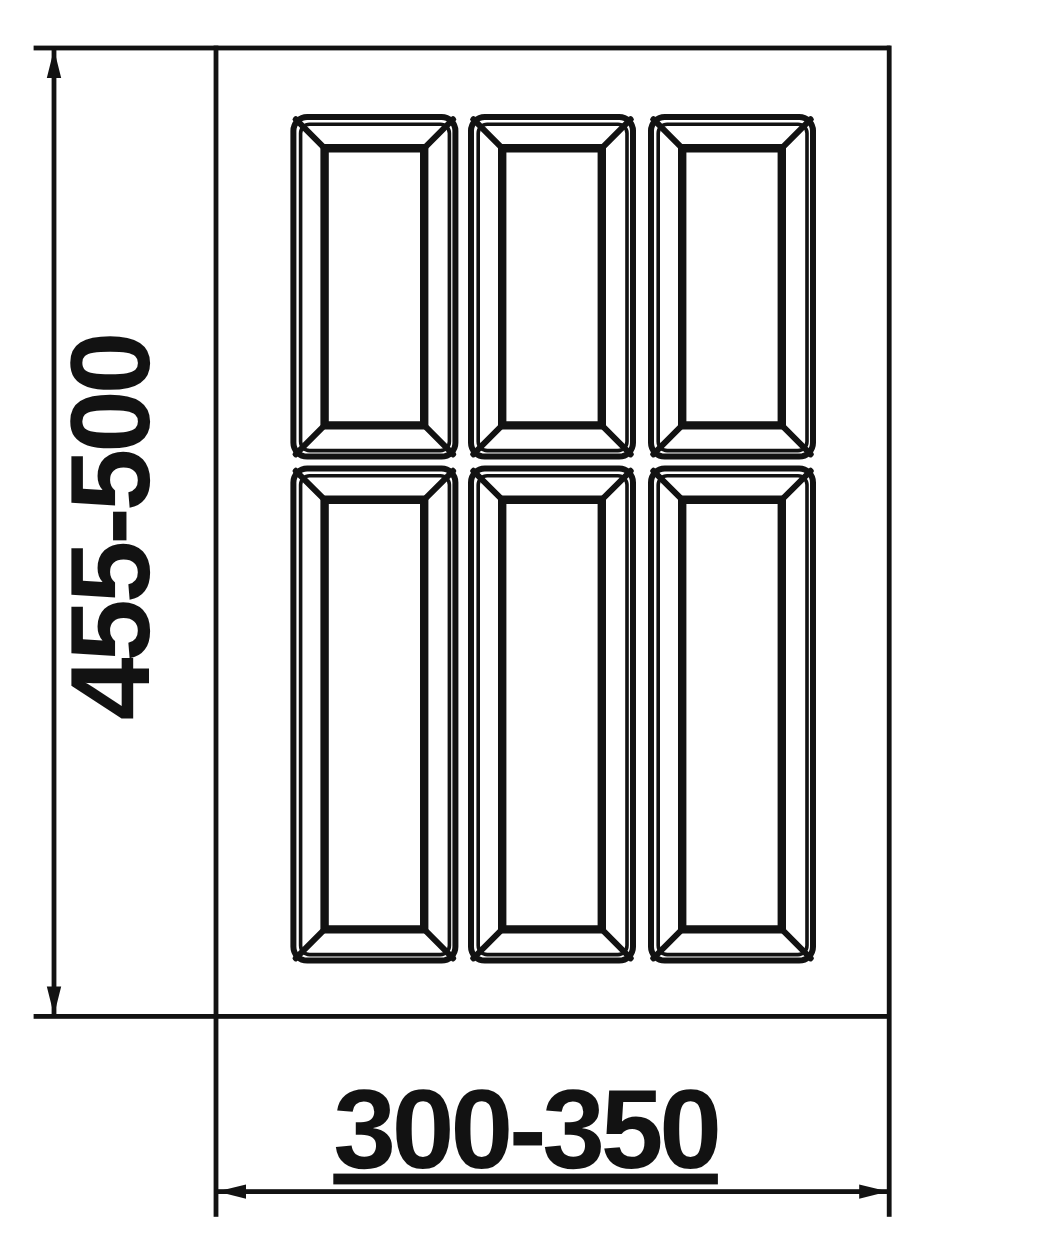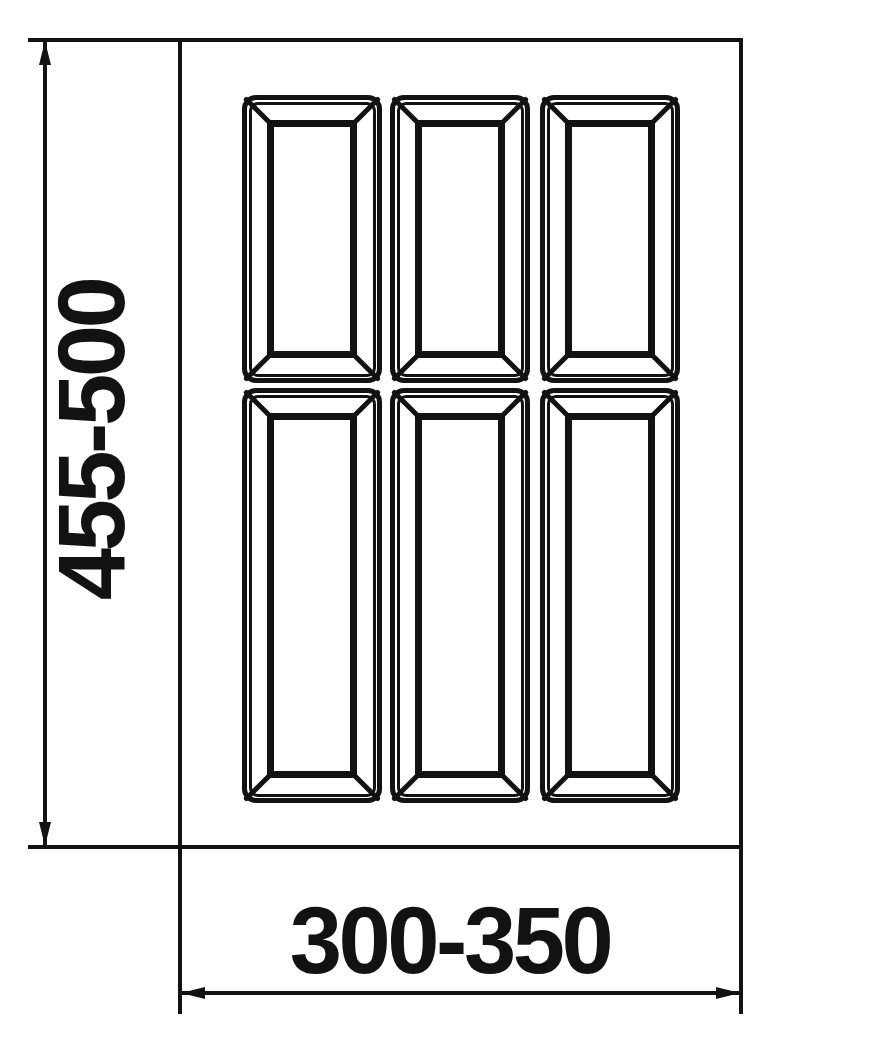--- a/index.html
+++ b/index.html
@@ -30,21 +30,21 @@
   .dim-label{
     position:absolute;
     color:var(--ink);
     font-weight:bold;
     font-size:94px;
     letter-spacing:-3.5px;
     white-space:nowrap;
     line-height:1;
   }
   .label-v{left:92px; top:440px; transform:translate(-50%,-50%) rotate(-90deg);}
-  .label-h{left:450px; top:941px; transform:translate(-50%,-50%);}
+  .label-h{left:438px; top:941px; transform:translate(-50%,-50%);text-decoration:underline;}
   
   .comp{
     position:absolute;
     width:140px;
     box-sizing:border-box;
     border:5px solid var(--ink);
     border-radius:14px;
   }
   .r1{top:95px;  height:288px;}
   .r2{top:388px; height:415px;}

